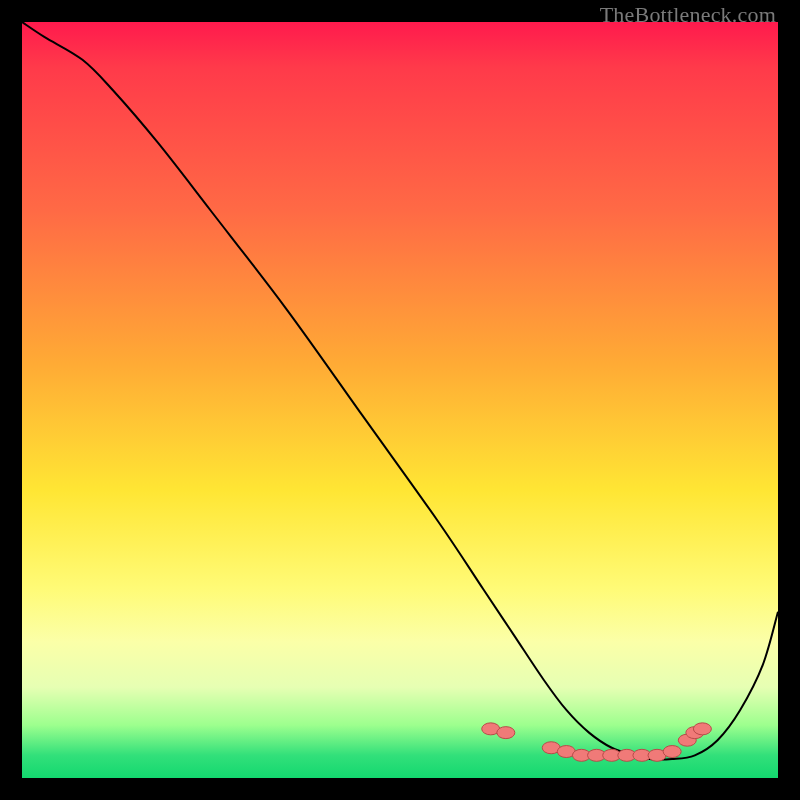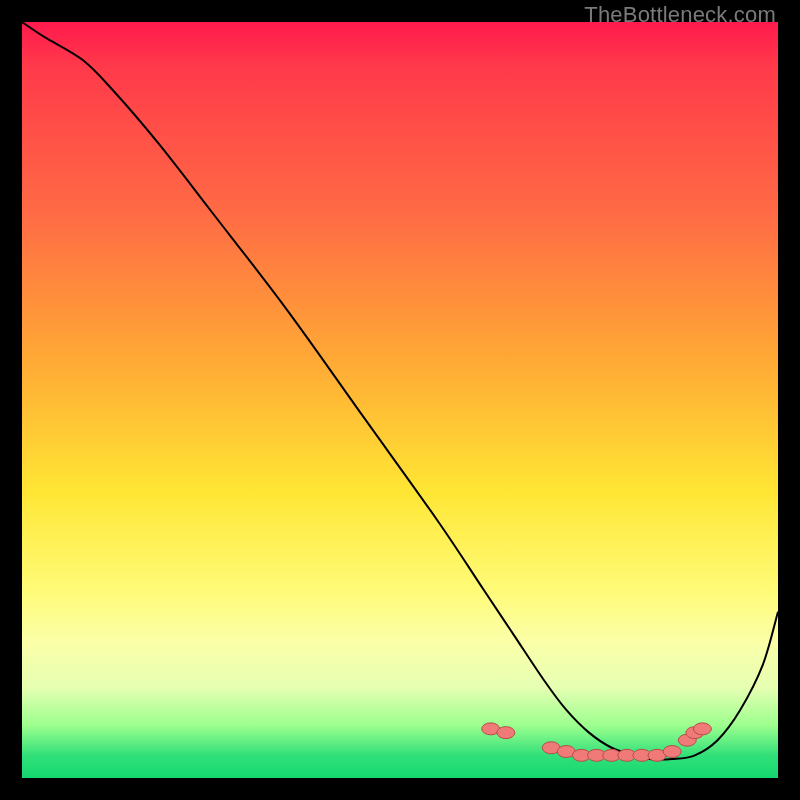--- a/index.html
+++ b/index.html
@@ -11,20 +11,21 @@
     overflow: hidden;
     font-family: Arial, Helvetica, sans-serif;
   }
   .frame {
     position: absolute;
     top: 0;
     left: 0;
     width: 800px;
     height: 680px;
     background: #000;
+    font-family: Liberation Serif, serif;
   }
   .plot {
     position: absolute;
     top: 22px;
     left: 22px;
     width: 756px;
     height: 756px;
     
     background: linear-gradient(
       to bottom,

